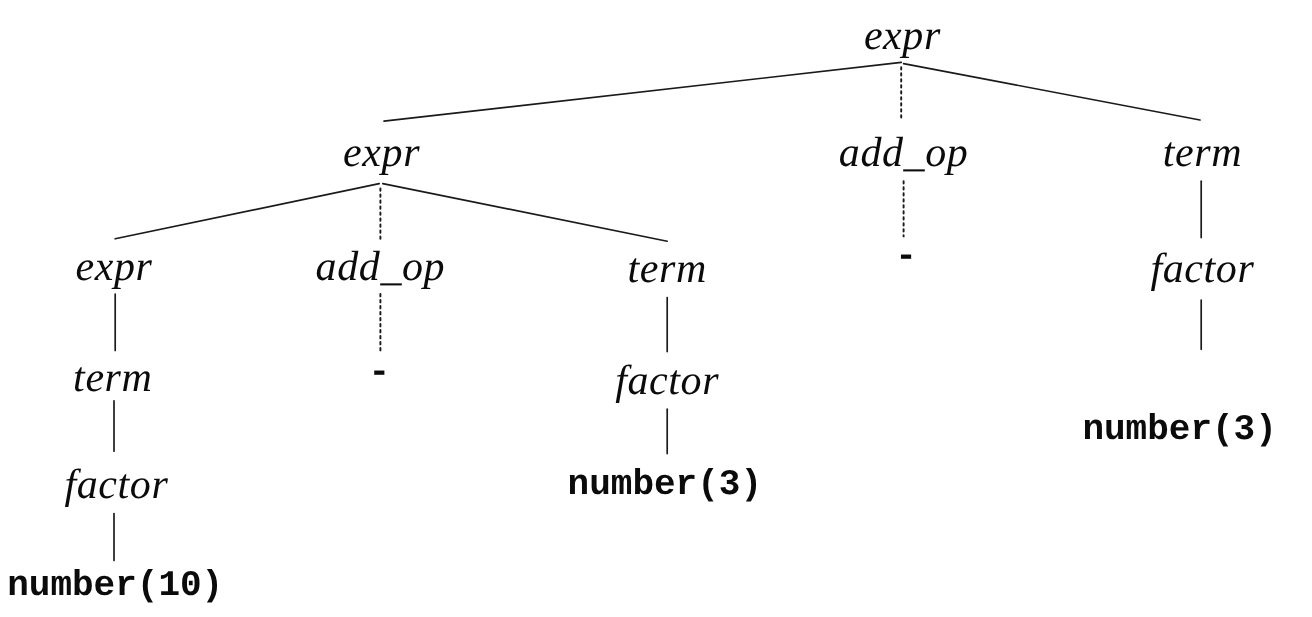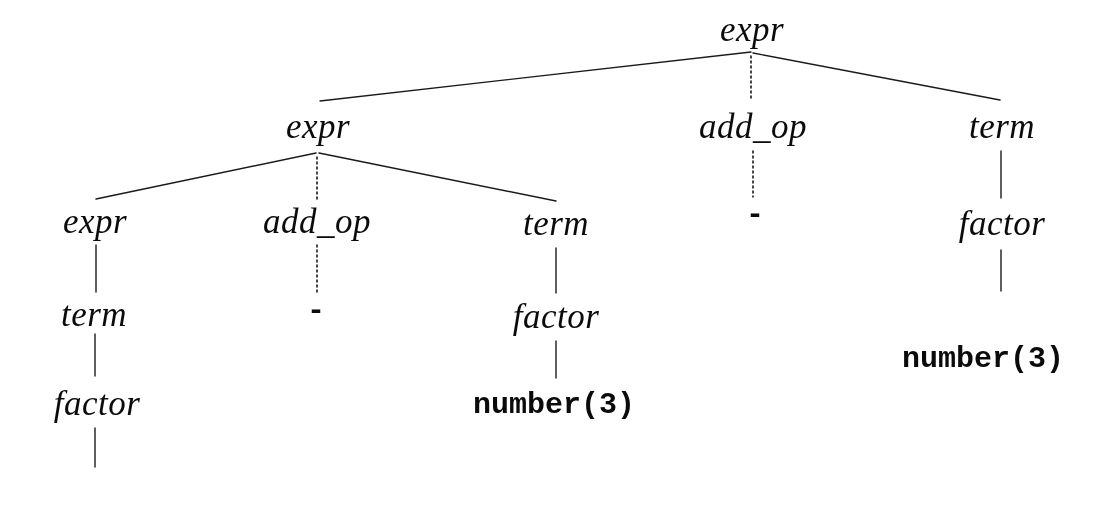--- a/index.html
+++ b/index.html
@@ -119,14 +119,15 @@
   <div class="node nt n-fr">factor</div>
 
   <div class="node nt n-t4">term</div>
   <div class="node t n-ml">-</div>
   <div class="node nt n-fm">factor</div>
   <div class="node t n-n3">number(3)</div>
 
   <div class="node nt n-fl">factor</div>
   <div class="node t n-n4">number(3)</div>
 
+  <div class="node t n-n10">number(10)</div>
 
 </div>
 
 </body></html>

